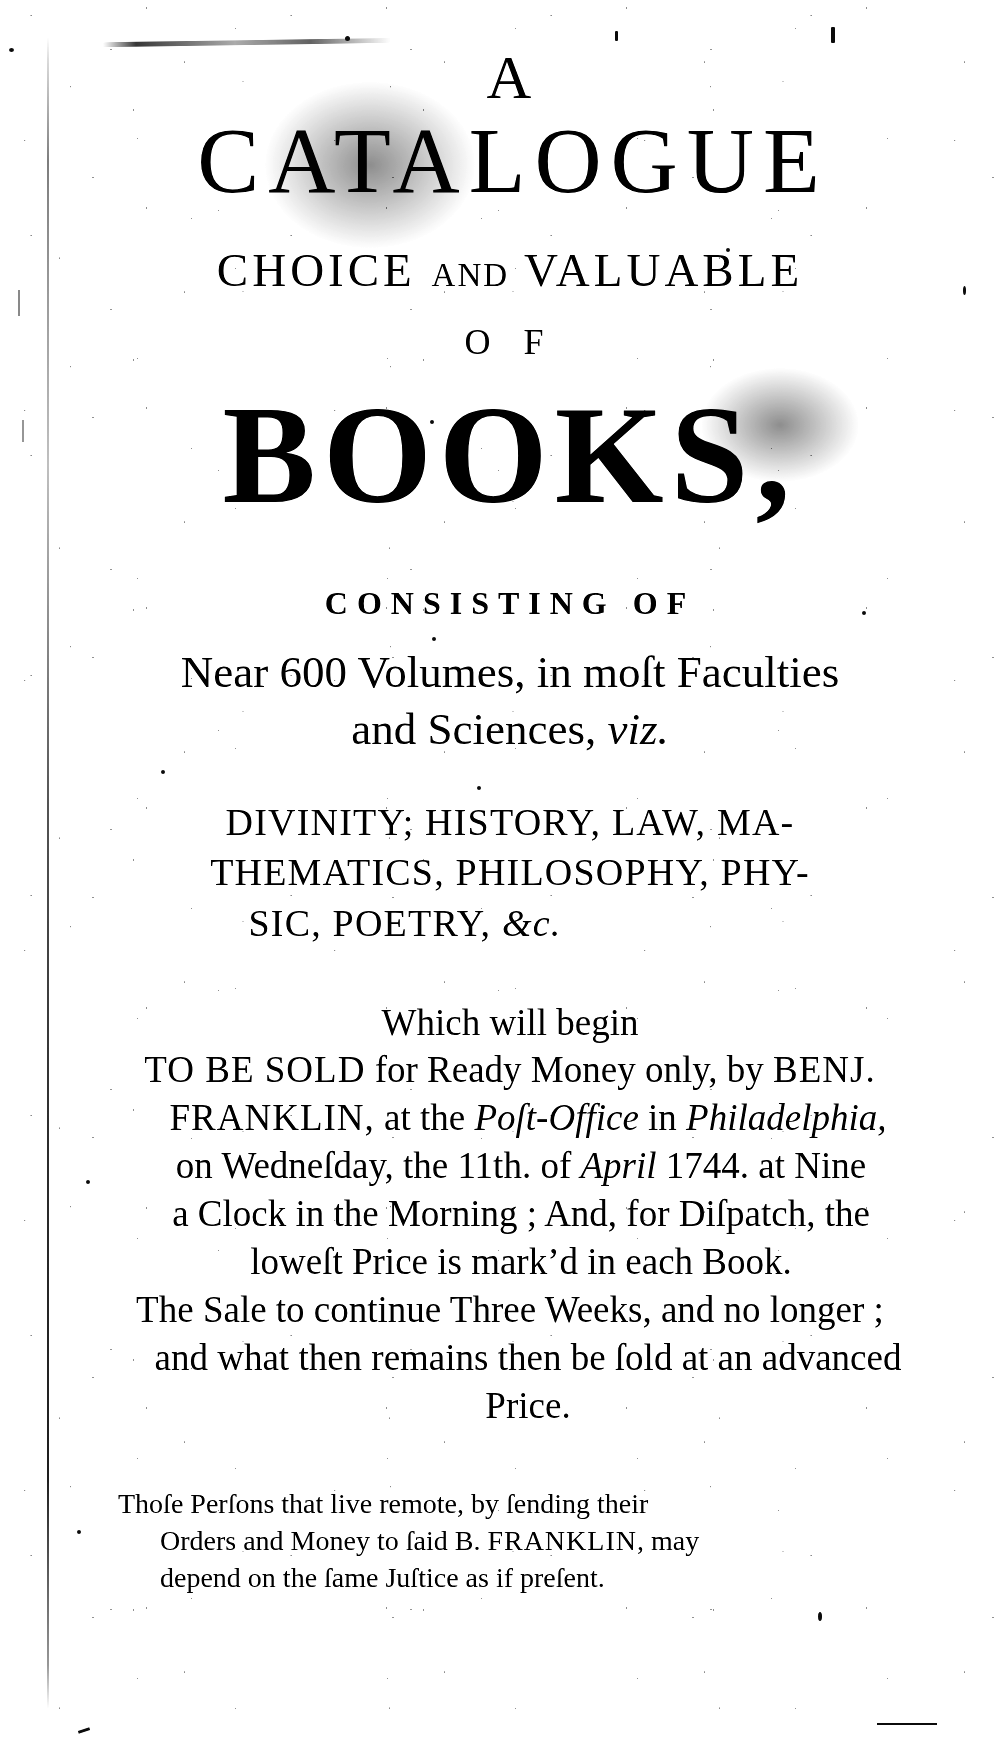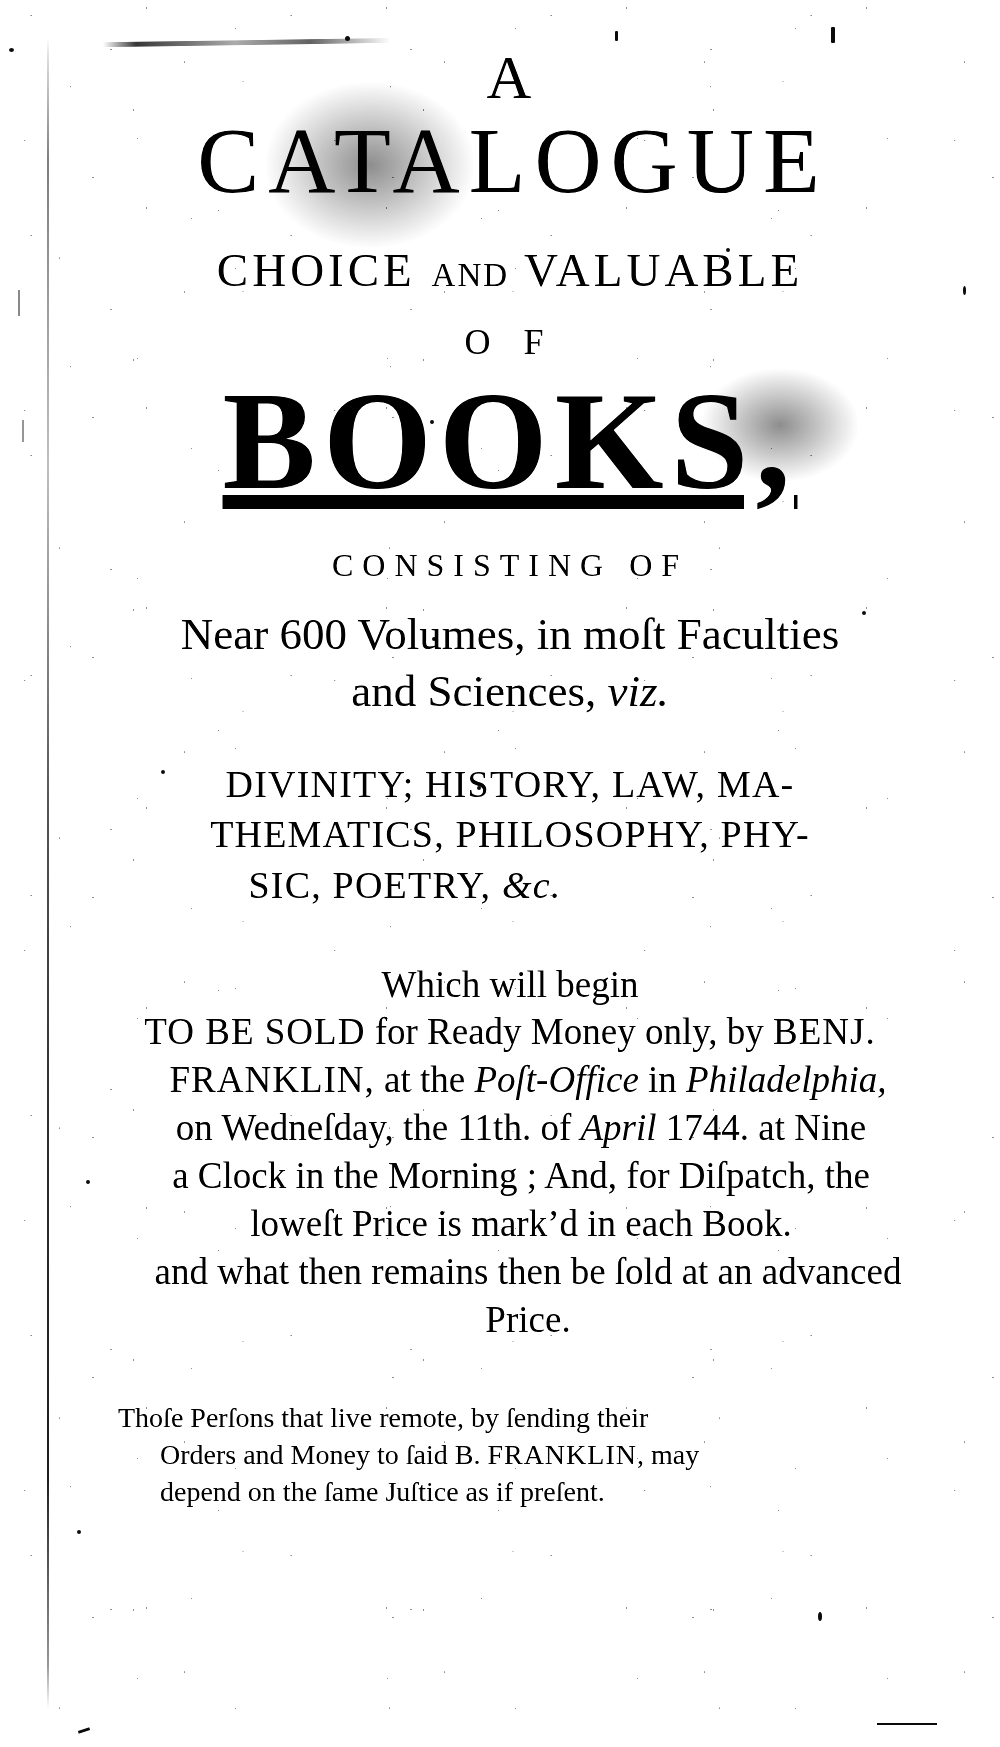--- a/index.html
+++ b/index.html
@@ -129,29 +129,28 @@
   }
   .t-choice .sm {
     font-size: 33px;
     letter-spacing: 2px;
   }
   .t-books {
     font-size: 140px;
     font-weight: 700;
     letter-spacing: 7px;
     line-height: 1;
-    margin-top: 8px;
+    margin-top: 22px;
     font-family: "Liberation Serif", "DejaVu Serif", serif;
-    text-decoration: underline;
   }
   .t-consisting {
     font-size: 32px;
     letter-spacing: 9px;
-    margin-top: 36px;
-    font-weight: 400;
+    margin-top: 60px;
+    font-weight: 700;
   }
   .t-volumes {
     font-size: 45px;
     line-height: 1.26;
     margin-top: 22px;
     font-weight: 400;
   }
   .t-volumes .ital { font-style: italic; }
 
   .subjects {
@@ -275,20 +274,21 @@
         <span class="caps">TO BE SOLD</span><span> for Ready Money only, by </span><span class="scaps">BENJ.</span>
       </div>
       <div class="row indent-1">
         <span class="scaps">FRANKLIN,</span><span> at the </span><span class="ital">Poſt-Office</span><span> in </span><span class="ital">Philadelphia,</span>
       </div>
       <div class="row indent-2">
         <span>on Wednеſday, the 11th. of </span><span class="ital">April</span><span> 1744. at Nine</span>
       </div>
       <div class="row indent-2">a Clock in the Morning ;  And, for Diſpatch, the</div>
       <div class="row indent-2">loweſt Price is mark’d in each Book.</div>
+      <div class="row">The Sale to continue Three Weeks, and no longer ;</div>
       <div class="row indent-1">and what then remains then be ſold at an advanced</div>
       <div class="row indent-1">Price.</div>
     </div>
 
     <div class="para2">
       <div class="row">Thoſe Perſons that live remote, by ſending their</div>
       <div class="row hang">
         <span>Orders and Money to ſaid B. </span><span class="scaps">FRANKLIN</span><span>, may</span>
       </div>
       <div class="row hang">depend on the ſame Juſtice as if preſent.</div>

